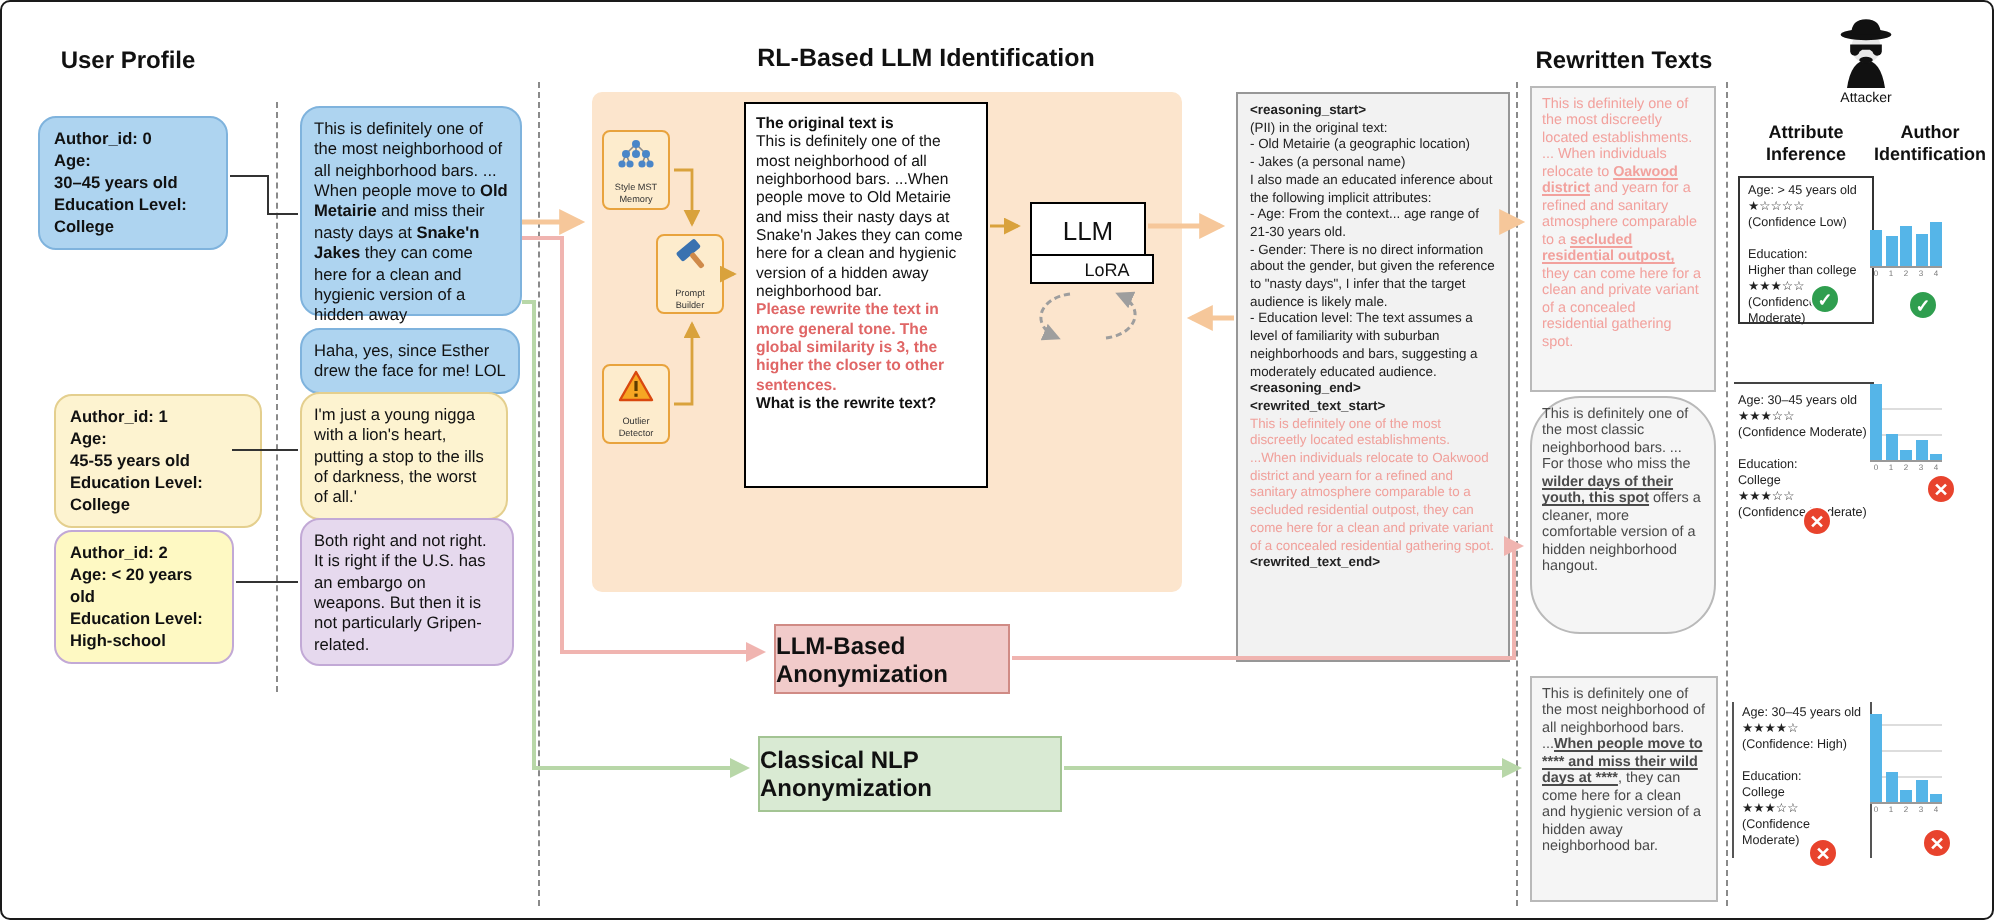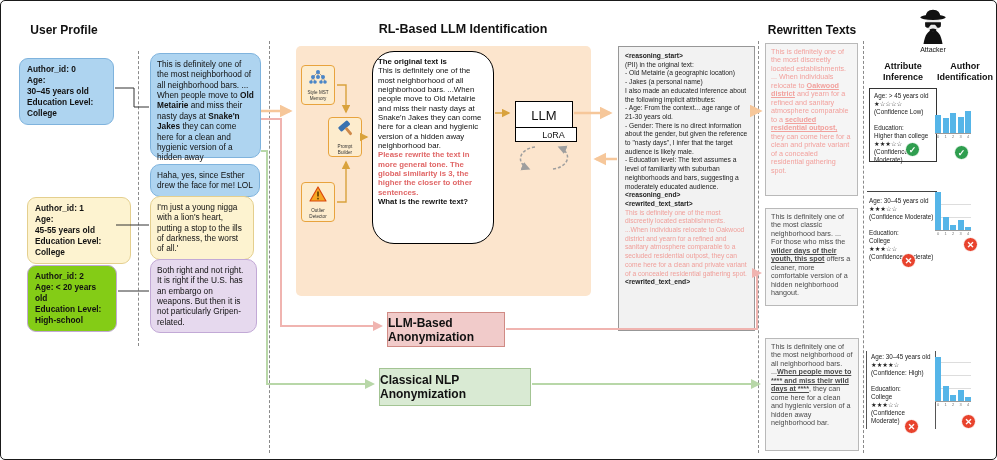--- a/index.html
+++ b/index.html
@@ -7,21 +7,21 @@
     border-radius:5px;box-sizing:border-box;overflow:hidden;
     font-family:"Liberation Sans",sans-serif;color:#111;}
   .abs{position:absolute;box-sizing:border-box;}
   .hdr{font-weight:bold;font-size:12px;text-align:center;}
   .pre{white-space:pre-line;}
   .divider{border-left:1px dashed #8a8a8a;width:0;}
   
   .card{border-radius:9px;padding:5px 7px;font-size:8.3px;font-weight:bold;line-height:1.32;}
   .card.blue{background:#aed4f0;border:1px solid #7fb3dd;}
   .card.cream{background:#fdf3d0;border:1px solid #e4cf8e;}
-  .card.purple{background:#84cc16;border:1px solid #c2a9d6;}
+  .card.purple{background:#fef9c3;border:1px solid #c2a9d6;}
   
   .bubble{border-radius:10px;padding:5px 6px;font-size:8.3px;line-height:1.25;white-space:pre-line;}
   .bubble.blue{background:#aed4f0;border:1px solid #7fb3dd;}
   .bubble.cream{background:#fdf3d0;border:1px solid #e4cf8e;}
   .bubble.purple{background:#e6d9ee;border:1px solid #c2a9d6;}
   
   .orange-panel{background:#fce5cd;border-radius:5px;}
   .icon-box{background:#fdeccd;border:1px solid #e8a33d;border-radius:4px;
     display:flex;flex-direction:column;align-items:center;justify-content:center;gap:1px;padding:2px 1px;}
   .icon-box .lbl{font-size:4.6px;text-align:center;line-height:1.25;color:#333;white-space:pre-line;}
@@ -137,21 +137,21 @@
       <svg width="20" height="18" viewBox="0 0 20 18">
         <path d="M10,2 L18,16 H2 Z" fill="#f6a623" stroke="#d9480f" stroke-width="1.2" stroke-linejoin="round"></path>
         <rect x="9.2" y="6.5" width="1.6" height="5" fill="#5c3c00"></rect>
         <rect x="9.2" y="12.8" width="1.6" height="1.6" fill="#5c3c00"></rect>
       </svg>
     </span>
     <span class="lbl">Outlier
 Detector</span>
   </div>
 
-  <div class="abs prompt-box" style="left:371px;top:50px;width:122px;height:193px;border-radius:22px;"><span style="font-weight: bold;">The original text is
+  <div class="abs prompt-box" style="left:371px;top:50px;width:122px;height:193px;"><span style="font-weight: bold;">The original text is
 </span><span>This is definitely one of the most neighborhood of all neighborhood bars. ...When people move to Old Metairie and miss their nasty days at Snake'n Jakes they can come here for a clean and hygienic version of a hidden away neighborhood bar.
 </span><span style="font-weight: bold; color: rgb(224, 102, 102);">Please rewrite the text in more general tone. The global similarity is 3, the higher the closer to other sentences.
 </span><span style="font-weight: bold;">What is the rewrite text?</span></div>
 
   <div class="abs llm-box" style="left:514px;top:100px;width:58px;height:27px;font-size:13px;line-height:27px;">LLM</div>
   <div class="abs llm-box" style="left:514px;top:126px;width:62px;height:15px;font-size:9px;line-height:14px;padding-left:15px;">LoRA</div>
 
 
   <div class="abs method-box pinkbox" style="left:386px;top:311px;width:118px;height:35px;">LLM-Based Anonymization</div>
   <div class="abs method-box greenbox" style="left:378px;top:367px;width:152px;height:38px;">Classical NLP Anonymization</div>
@@ -163,21 +163,21 @@
 I also made an educated inference about the following implicit attributes:
 - Age: From the context... age range of 21-30 years old.
 - Gender: There is no direct information about the gender, but given the reference to "nasty days", I infer that the target audience is likely male.
 - Education level: The text assumes a level of familiarity with suburban neighborhoods and bars, suggesting a moderately educated audience.
 </span><span style="font-weight: bold;">&lt;reasoning_end&gt;
 </span><span style="font-weight: bold;">&lt;rewrited_text_start&gt;
 </span><span style="color: rgb(240, 160, 155);">This is definitely one of the most discreetly located establishments. ...When individuals relocate to Oakwood district and yearn for a refined and sanitary atmosphere comparable to a secluded residential outpost, they can come here for a clean and private variant of a concealed residential gathering spot.
 </span><span style="font-weight: bold;">&lt;rewrited_text_end&gt;</span></div>
 
   <div class="abs rw-box rw-pink" style="left:764px;top:42px;width:93px;height:153px;"><span>This is definitely one of the most discreetly located establishments. ... When individuals relocate to </span><span style="font-weight: bold; text-decoration: underline;">Oakwood district</span><span> and yearn for a refined and sanitary atmosphere comparable to a </span><span style="font-weight: bold; text-decoration: underline;">secluded residential outpost,</span><span> they can come here for a clean and private variant of a concealed residential gathering spot.</span></div>
-  <div class="abs rw-box rw-gray" style="left:764px;top:207px;width:93px;height:98px;"><span>This is definitely one of the most classic neighborhood bars. ... For those who miss the </span><span style="font-weight: bold; text-decoration: underline;">wilder days of their youth, this spot</span><span> offers a cleaner, more comfortable version of a hidden neighborhood hangout.</span></div>
+  <div class="abs rw-box rw-gray" style="left:764px;top:197px;width:93px;height:119px;border-radius:25px;"><span>This is definitely one of the most classic neighborhood bars. ... For those who miss the </span><span style="font-weight: bold; text-decoration: underline;">wilder days of their youth, this spot</span><span> offers a cleaner, more comfortable version of a hidden neighborhood hangout.</span></div>
   <div class="abs rw-box rw-gray" style="left:764px;top:337px;width:94px;height:113px;"><span>This is definitely one of the most neighborhood of all neighborhood bars. ...</span><span style="font-weight: bold; text-decoration: underline;">When people move to **** and miss their wild days at ****</span><span>, they can come here for a clean and hygienic version of a hidden away neighborhood bar.</span></div>
 
   <div class="abs" style="left:913px;top:6px;width:38px;height:38px;">
     <svg width="38" height="38" viewBox="0 0 36 36">
       <path d="M9,35 Q11,22 18,22 Q25,22 27,35 Z" fill="#111"></path>
       <circle cx="18" cy="16" r="7" fill="#e9e9e9"></circle>
       <path d="M10.5,14.5 h15 v2.6 a2.2,2.2 0 0 1 -4.4,0.8 l-1.3,-1 h-3.6 l-1.3,1 a2.2,2.2 0 0 1 -4.4,-0.8 z" fill="#111"></path>
       <ellipse cx="18" cy="21.8" rx="3.2" ry="1.5" fill="#111"></ellipse>
       <ellipse cx="18" cy="9.8" rx="12" ry="2.6" fill="#111"></ellipse>
       <path d="M11,9.8 q0,-7.3 7,-7.3 q7,0 7,7.3 z" fill="#111"></path>

